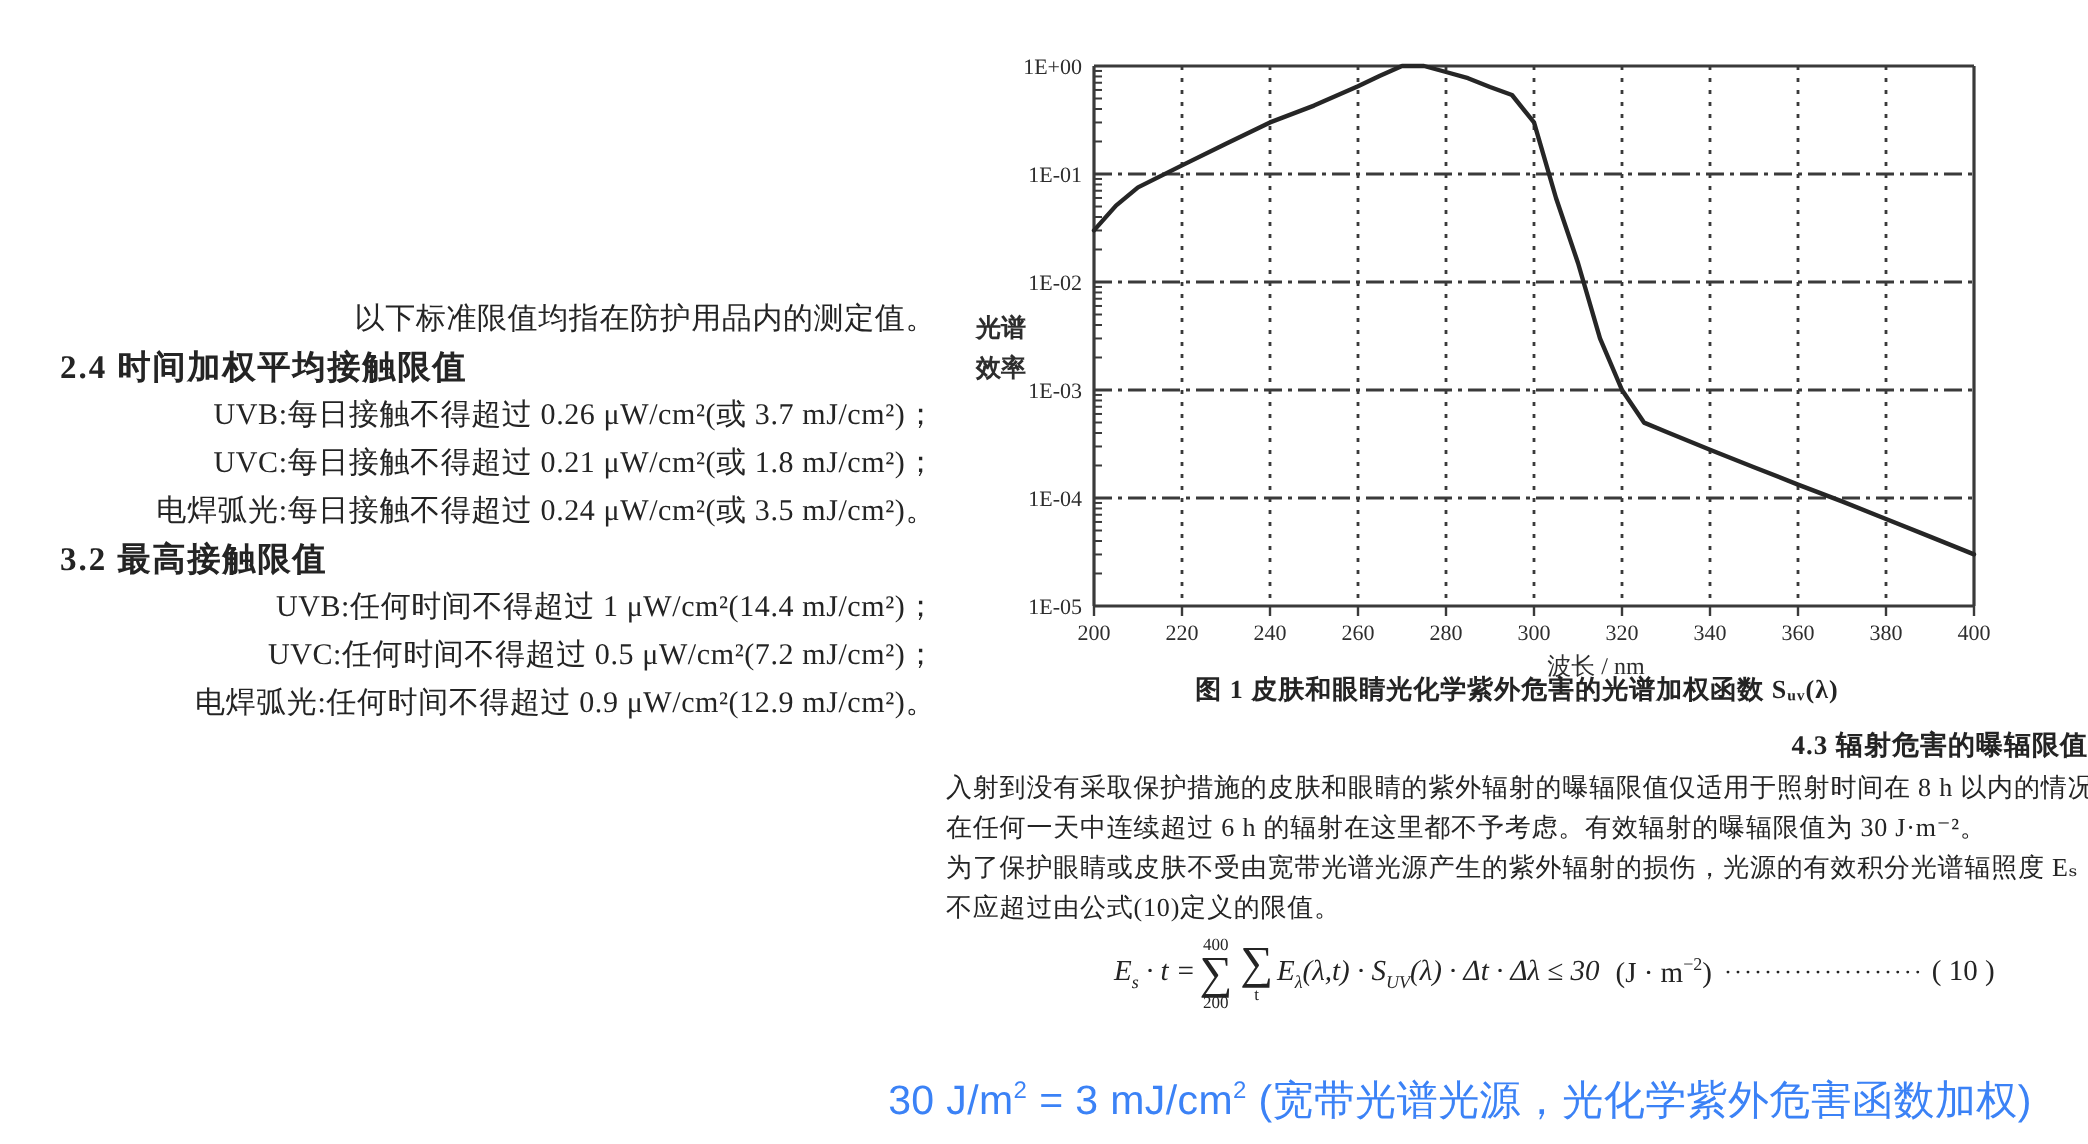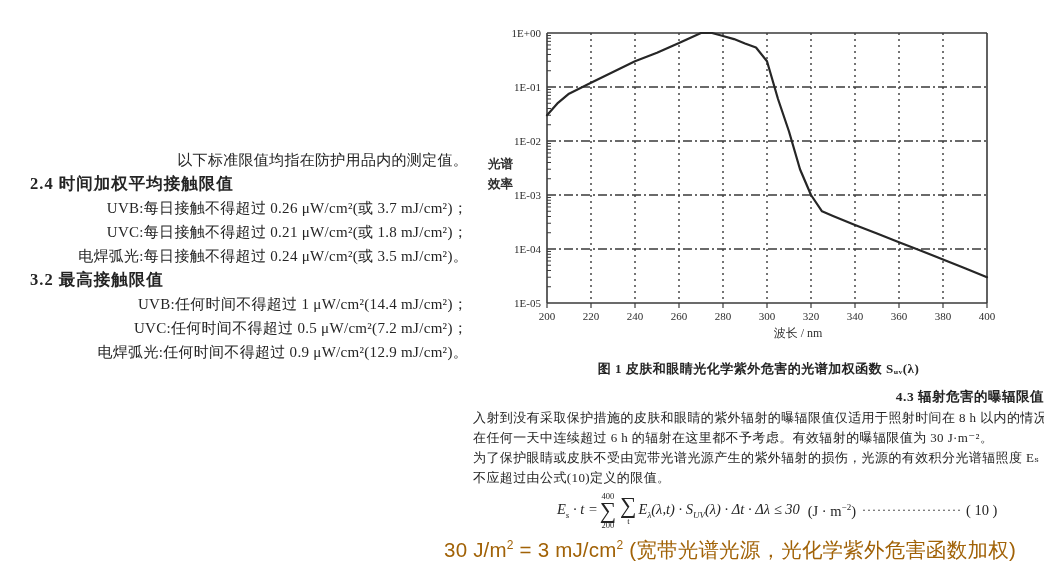--- a/index.html
+++ b/index.html
@@ -6,21 +6,21 @@
   .page{
     position:relative;width:1044px;height:572px;background:#ffffff;
     font-family:"Liberation Serif","DejaVu Serif",serif;color:#242424;overflow:hidden;
   }
   
   .left-col{position:absolute;left:28px;top:148px;width:440px;}
   .doc-h{font-weight:bold;font-size:16.5px;line-height:24px;padding-left:2px;letter-spacing:1px;}
   .doc-h.first{margin-bottom:16px;}
   .doc-line{font-size:15px;line-height:24px;padding-left:34px;letter-spacing:0.3px;white-space:nowrap;text-align:right;}
   
-  .right-col{position:absolute;left:473px;top:360px;width:571px;}
+  .right-col{position:absolute;left:473px;top:336px;width:571px;}
   .fig-caption{font-weight:bold;font-size:13px;text-align:center;letter-spacing:0.5px;line-height:17px;}
   .sec-h{font-weight:bold;font-size:13.5px;line-height:18px;letter-spacing:0.5px;}
   .sec-h.h43{margin-top:11px;text-align:right;}
   .sec-h.h431{margin-top:2px;}
   .para-line{font-size:13px;line-height:20px;letter-spacing:0.4px;white-space:nowrap;}
   .para-line.first{margin-top:2px;}
   
   .formula{display:flex;align-items:center;margin-top:4px;margin-left:84px;font-size:14.5px;white-space:nowrap;}
   .f-var,.f-body{font-style:italic;}
   .formula sub{font-size:9px;font-style:italic;}
@@ -29,21 +29,21 @@
   .sig{font-size:23px;line-height:0.9;}
   .sig-lim{font-size:8.5px;line-height:1;font-style:normal;}
   .f-unit{margin-left:8px;}
   .f-dots{margin-left:6px;letter-spacing:1px;font-size:12px;}
   .f-num{margin-left:4px;}
   
   .chart-wrap{position:absolute;left:480px;top:8px;width:560px;height:336px;}
   
   .bottom-note{
     position:absolute;left:430px;top:536px;width:600px;text-align:center;
-    font-family:"Liberation Sans","DejaVu Sans",sans-serif;font-size:20.5px;color:#a16207;letter-spacing:0.2px;
+    font-family:"Liberation Sans","DejaVu Sans",sans-serif;font-size:20.5px;color:#3b82f6;letter-spacing:0.2px;
   }
   .bottom-note sup{font-size:12px;}
 </style>
 </head>
 <body>
 
 <div class="page">
 
   <div class="left-col">
     <div class="doc-line">以下标准限值均指在防护用品内的测定值。</div>

